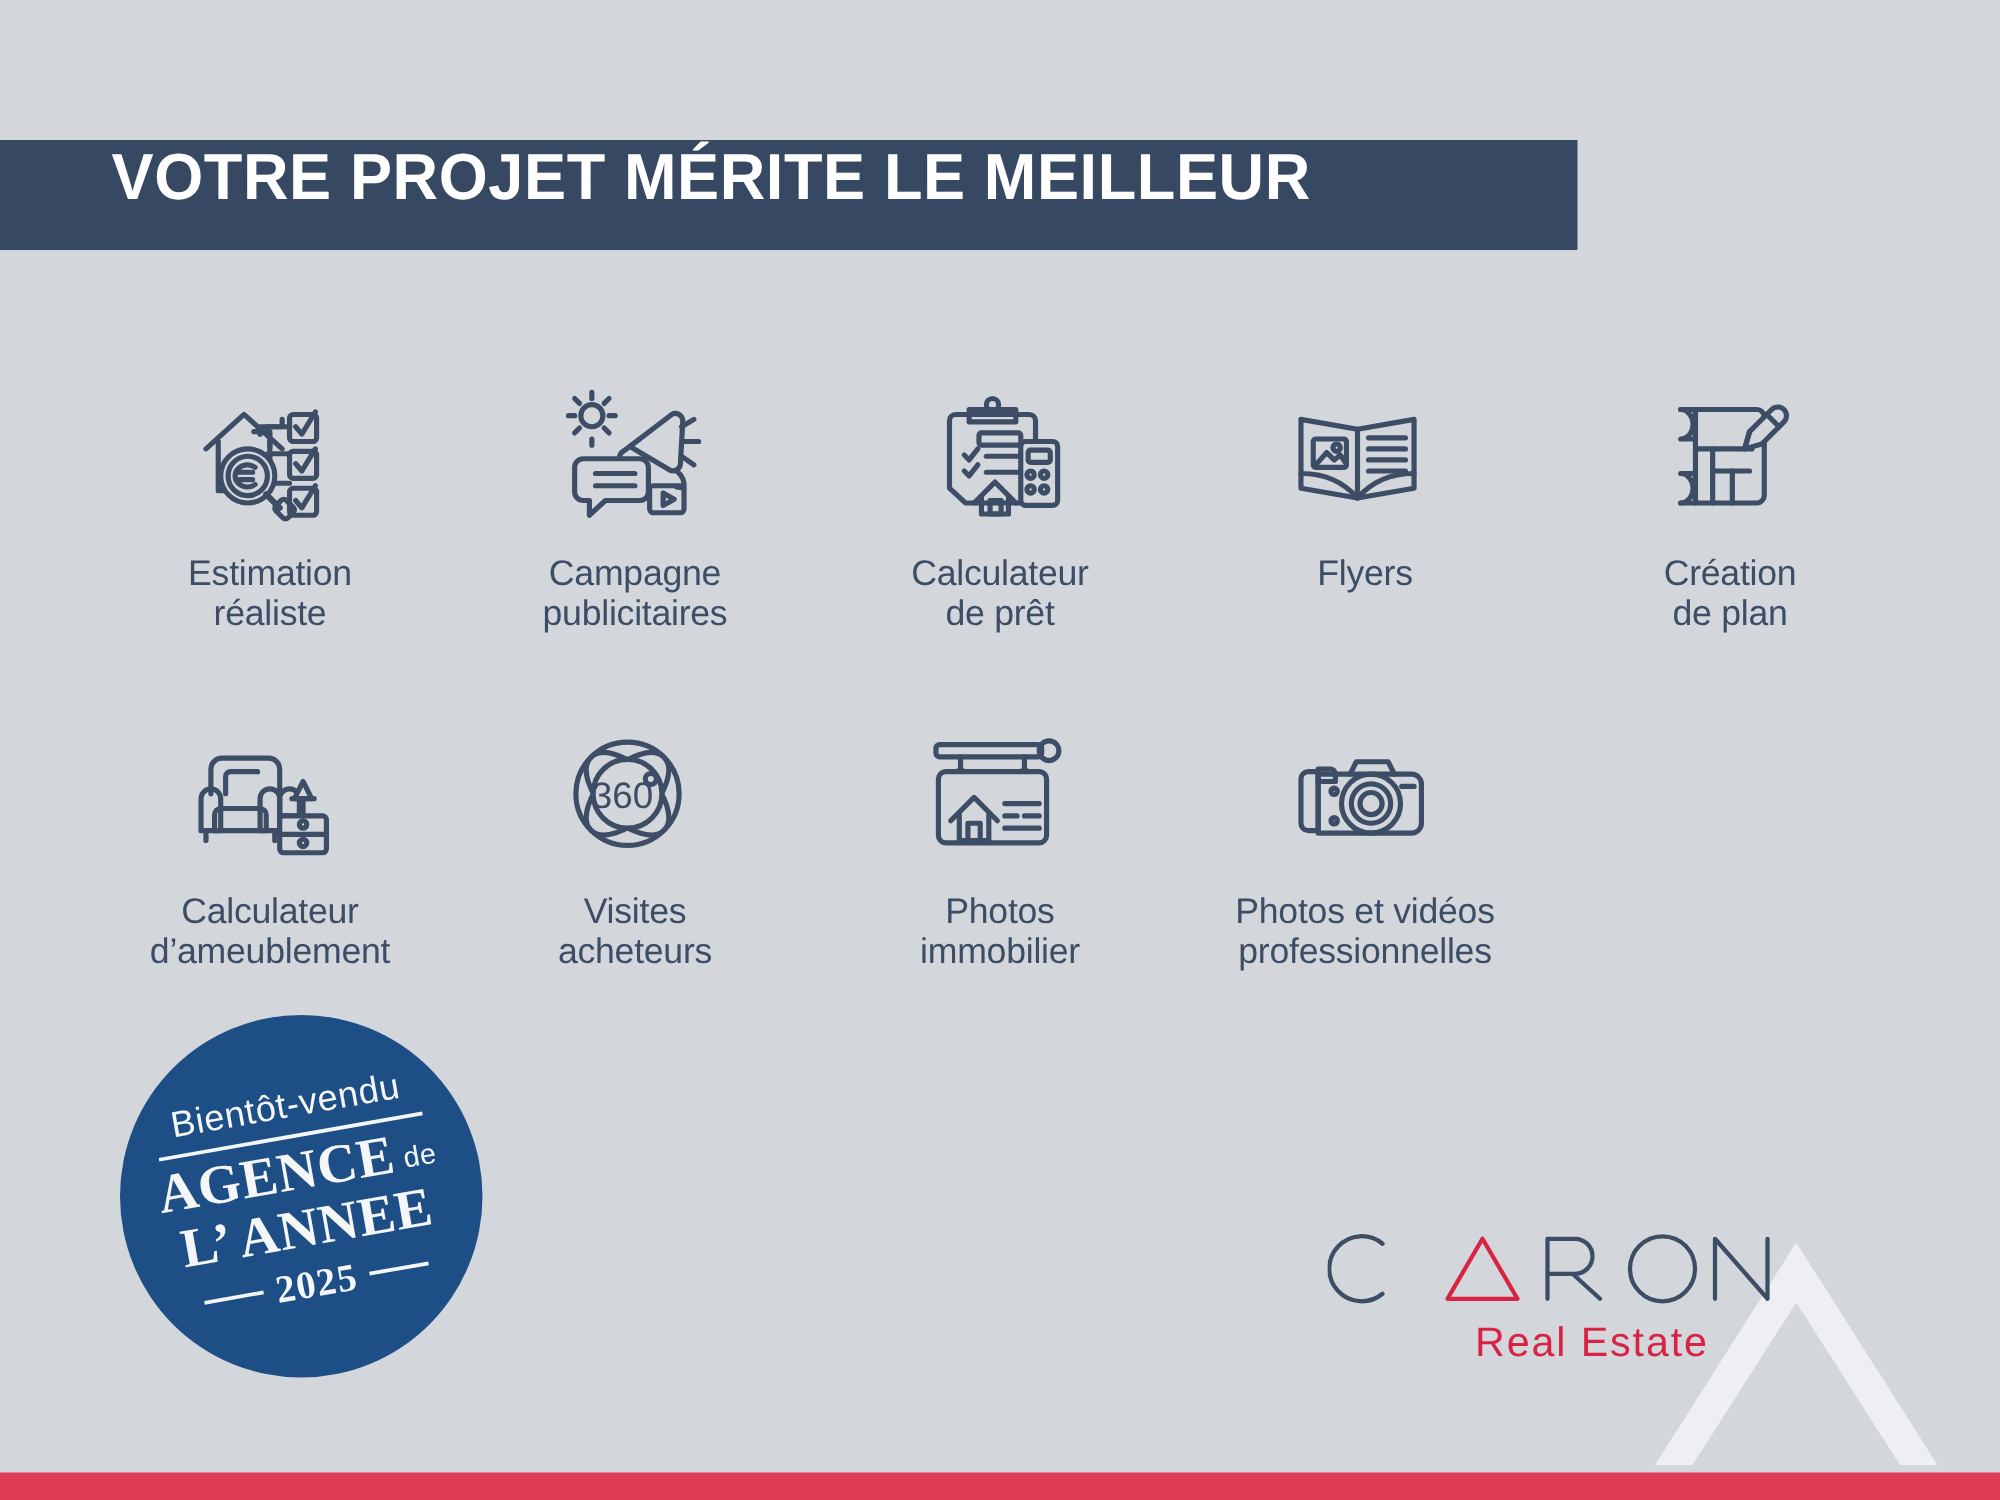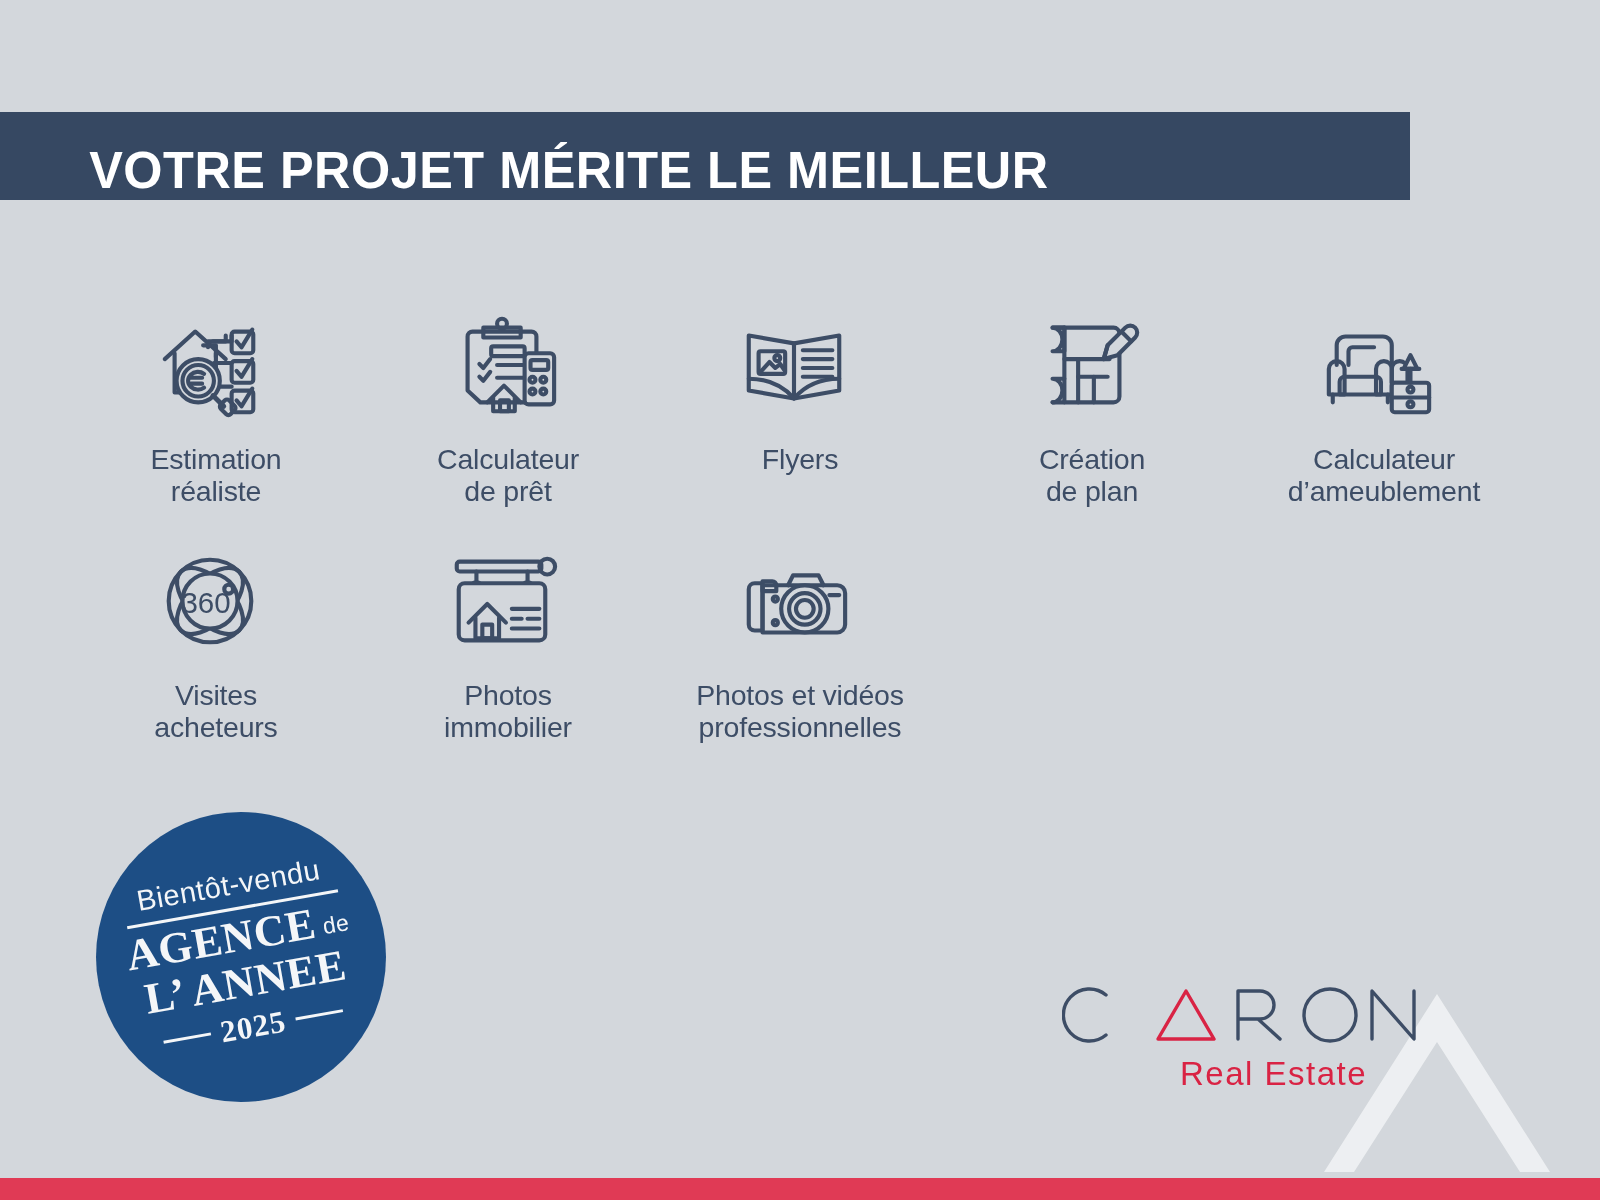--- a/index.html
+++ b/index.html
@@ -13,26 +13,26 @@
     font-family: "Liberation Sans", sans-serif;
     overflow: hidden;
     position: relative;
   }
 
   
   .header-banner {
     position: absolute;
     left: 0;
     top: 112px;
-    width: 1410px;
+    width: 1262px;
     height: 88px;
     background: #36486244;
     background: #364862;
     display: flex;
-    align-items: flex-end;
+    align-items: flex-start;
   }
   .header-title {
     color: #ffffff;
     font-size: 52px;
     font-weight: 800;
     letter-spacing: 0.5px;
     padding-left: 92px;
     white-space: nowrap;
     font-family: "Liberation Sans", sans-serif;
     transform: scaleX(0.97);
@@ -40,21 +40,21 @@
   }
 
   
   .grid {
     position: absolute;
     left: 70px;
     top: 300px;
     width: 1460px;
     display: grid;
     grid-template-columns: repeat(5, 1fr);
-    row-gap: 28px;
+    row-gap: 62px;
   }
   .feature {
     display: flex;
     flex-direction: column;
     align-items: center;
   }
   .feature-icon {
     width: 130px;
     height: 130px;
     display: flex;
@@ -230,20 +230,38 @@
         <path d="M87 36 L92 42 L103 24"></path>
         <path d="M87 66 L92 72 L103 54"></path>
         <path d="M87 96 L92 102 L103 84"></path>
       </svg>
     </div>
     <div class="feature-label">Estimation
 réaliste</div>
   </div>
 
 
+  <div class="feature">
+    <div class="feature-icon">
+      <svg viewBox="0 0 120 120" fill="none" stroke="#3d4d66" stroke-width="4.2" stroke-linecap="round" stroke-linejoin="round">
+        <circle cx="31" cy="27" r="9"></circle>
+        <path d="M31 13 v-5 M31 46 v5 M17 27 h-5 M50 27 h-5 M21 17 l-4-4 M41 37 l4 4 M41 17 l4-4 M21 37 l-4 4"></path>
+        <path d="M62 52 L96 26 a6 6 0 0 1 9 5 l-2 36 a6 6 0 0 1 -9 4 z" fill="#d3d7dc"></path>
+        <path d="M62 52 L55 57 a9 9 0 0 0 10 14 l6 -4"></path>
+        <path d="M104 36 l10 -6 M106 48 l12 0 M104 60 l10 7"></path>
+        <path d="M24 62 h46 a7 7 0 0 1 7 7 v20 a7 7 0 0 1 -7 7 h-28 l-13 12 v-12 h-5 a7 7 0 0 1 -7 -7 v-20 a7 7 0 0 1 7 -7 z" fill="#d3d7dc"></path>
+        <path d="M34 74 h32 M34 84 h32"></path>
+        <rect x="78" y="84" width="28" height="22" rx="3" fill="#d3d7dc"></rect>
+        <path d="M89 90 L98 95 L89 100 z"></path>
+        <path d="M100 72 a16 16 0 0 1 6 14 l-6 -1"></path>
+      </svg>
+    </div>
+    <div class="feature-label">Campagne
+publicitaires</div>
+  </div>
 
   <div class="feature">
     <div class="feature-icon">
       <svg viewBox="0 0 120 120" fill="none" stroke="#3d4d66" stroke-width="4.2" stroke-linecap="round" stroke-linejoin="round">
         <path d="M30 26 h60 a5 5 0 0 1 5 5 v62 a5 5 0 0 1 -5 5 h-52 l-13 -12 V31 a5 5 0 0 1 5 -5 z"></path>
         <path d="M41 22 h38 v10 h-38 z"></path>
         <circle cx="60" cy="18" r="5"></circle>
         <rect x="49" y="41" width="34" height="10" rx="2"></rect>
         <path d="M37 59 L41 63 L48 54"></path>
         <path d="M55 60 h28"></path>

